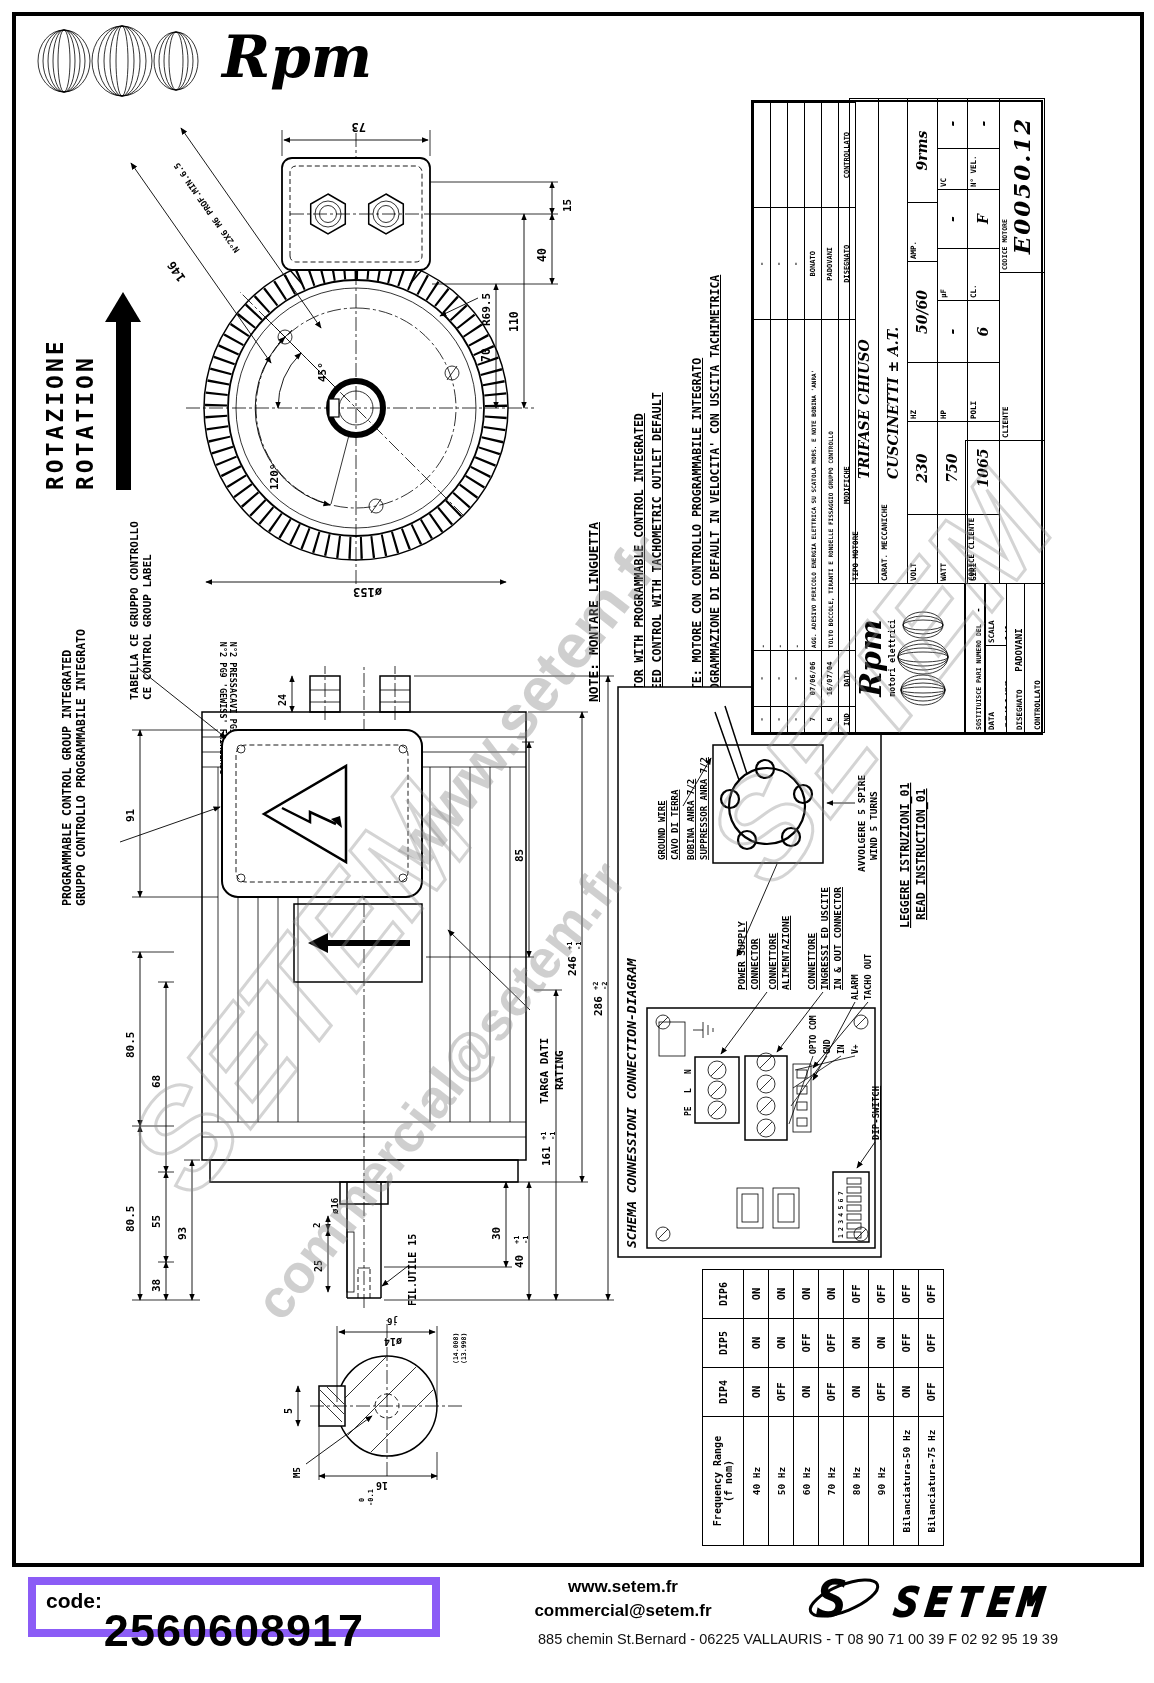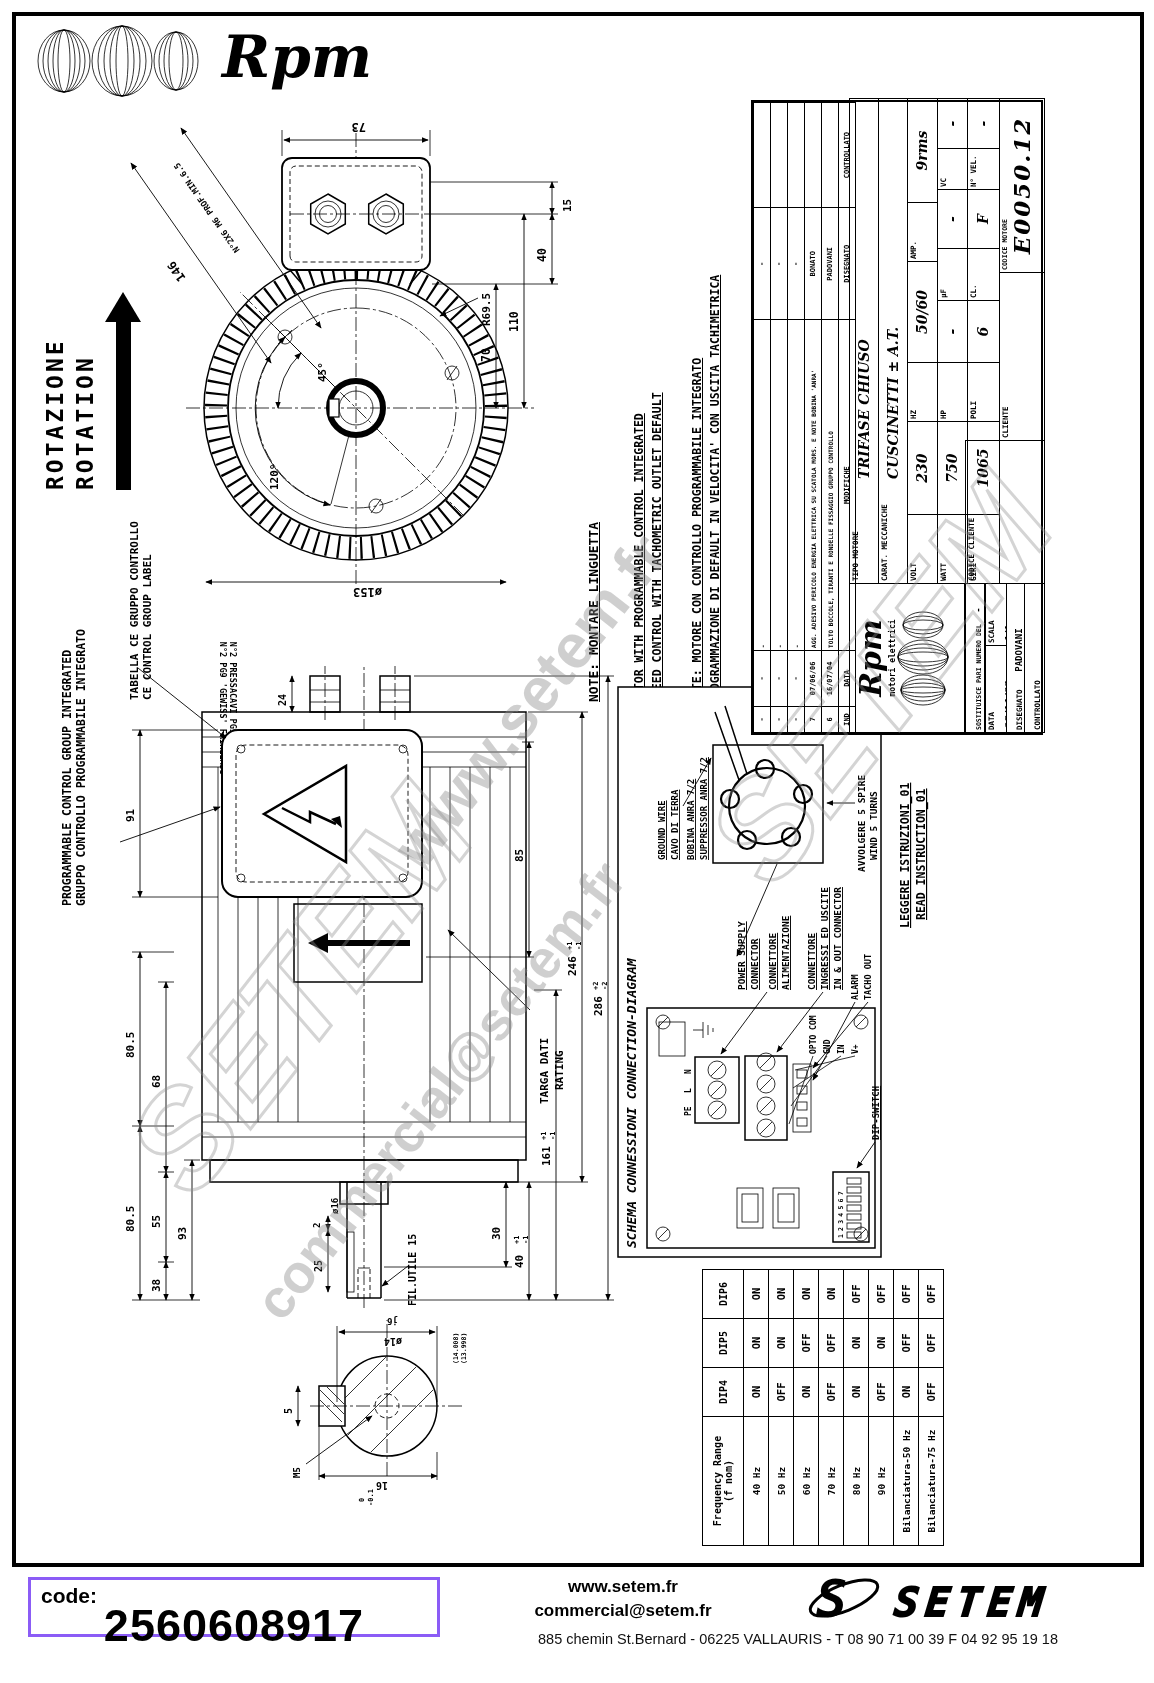--- a/index.html
+++ b/index.html
@@ -42,21 +42,21 @@
   
   #tb{position:absolute;left:823px;top:729px;width:635px;height:292px;border:2.5px solid #000;background:#fff;box-sizing:border-box}
   #tb .cell{position:absolute;border:1px solid #000;box-sizing:border-box;overflow:hidden}
   #tb .sl{font-size:7.5px;font-weight:bold;padding:1px 2px;display:block}
   #tb .vv{font-family:"DejaVu Serif",serif;font-style:italic;font-weight:bold}
   #revtbl{width:100%;border-collapse:collapse;table-layout:fixed;height:96px}
   #revtbl td{border:1px solid #000;font:bold 7px "DejaVu Sans Mono",monospace;padding:0 2px;height:16px;text-align:center;overflow:hidden;white-space:nowrap}
   #revtbl td.desc{font-size:6px;text-align:left}
   
   #ftr{position:absolute;left:12px;right:10px;top:1563px;bottom:10px;border-top:4px solid #000;background:#fff;z-index:3}
-  #codebox{position:absolute;left:16px;top:10px;width:412px;height:60px;border:3px solid #8b5cf6;box-sizing:border-box}
+  #codebox{position:absolute;left:16px;top:10px;width:412px;height:60px;border:8px solid #8b5cf6;box-sizing:border-box}
   #codebox .cl1{font:bold 21px "Liberation Sans",sans-serif;margin:4px 0 0 10px}
   #codebox .cl2{font:bold 45px "Liberation Sans",sans-serif;text-align:center;margin-top:-8px;letter-spacing:1px}
   #ctr{position:absolute;left:446px;top:8px;width:330px;text-align:center;font:bold 17px "Liberation Sans",sans-serif;line-height:24px}
   #addr{position:absolute;left:436px;top:64px;width:700px;text-align:center;font:14.5px "Liberation Sans",sans-serif;color:#111}
   
   .wm{position:absolute;z-index:5;pointer-events:none;font-family:"Liberation Sans",sans-serif;
       font-weight:bold;color:#8a8a8a;opacity:.40;white-space:nowrap}
   .wmo{color:rgba(255,255,255,0.05);-webkit-text-stroke:3px #8f8f8f;opacity:.38;font-style:italic}
 </style>
 </head>
@@ -736,21 +736,21 @@
 
   <div id="ftr">
     <div id="codebox">
       <div class="cl1">code:</div>
       <div class="cl2">2560608917</div>
     </div>
     <div id="ctr">
       <div>www.setem.fr</div>
       <div>commercial@setem.fr</div>
     </div>
-    <div id="addr">885 chemin St.Bernard  -  06225 VALLAURIS  -  T 08 90 71 00 39   F 04 92 95 19 18</div>
+    <div id="addr">885 chemin St.Bernard  -  06225 VALLAURIS  -  T 08 90 71 00 39   F 02 92 95 19 39</div>
     <svg class="abs" style="left:790px;top:4px" width="340" height="58" viewBox="0 0 340 58">
       <g>
         <text x="14" y="46" font-family="DejaVu Serif,serif" font-style="italic" font-size="52">S</text>
         <ellipse cx="42" cy="27" rx="36" ry="13" fill="none" stroke="#000" stroke-width="3" transform="rotate(-22 42 27)"></ellipse>
       </g>
       <text x="96" y="45" font-size="40" font-style="italic" letter-spacing="7" fill="#fff" stroke="#000" stroke-width="1.8" transform="skewX(-6)">SETEM</text>
     </svg>
   </div>
 </div>
 

